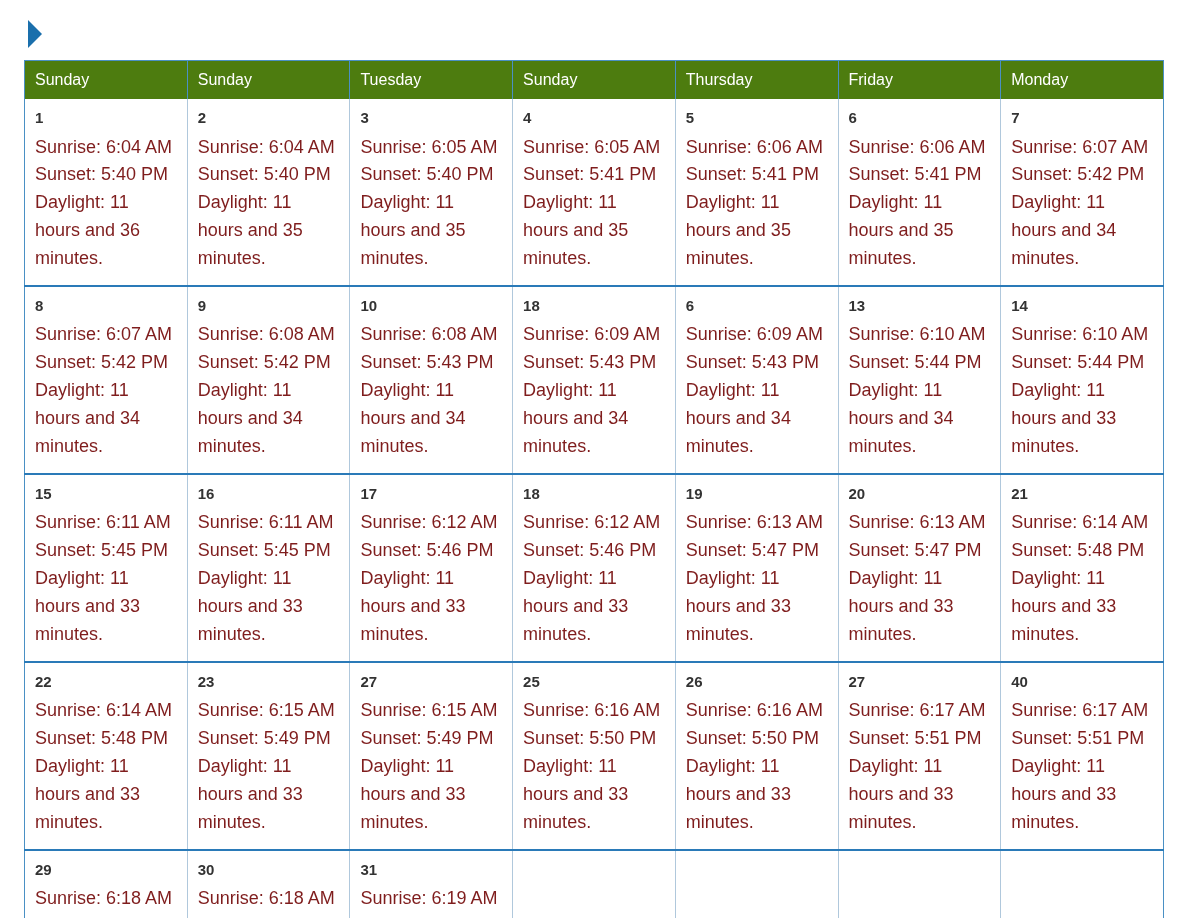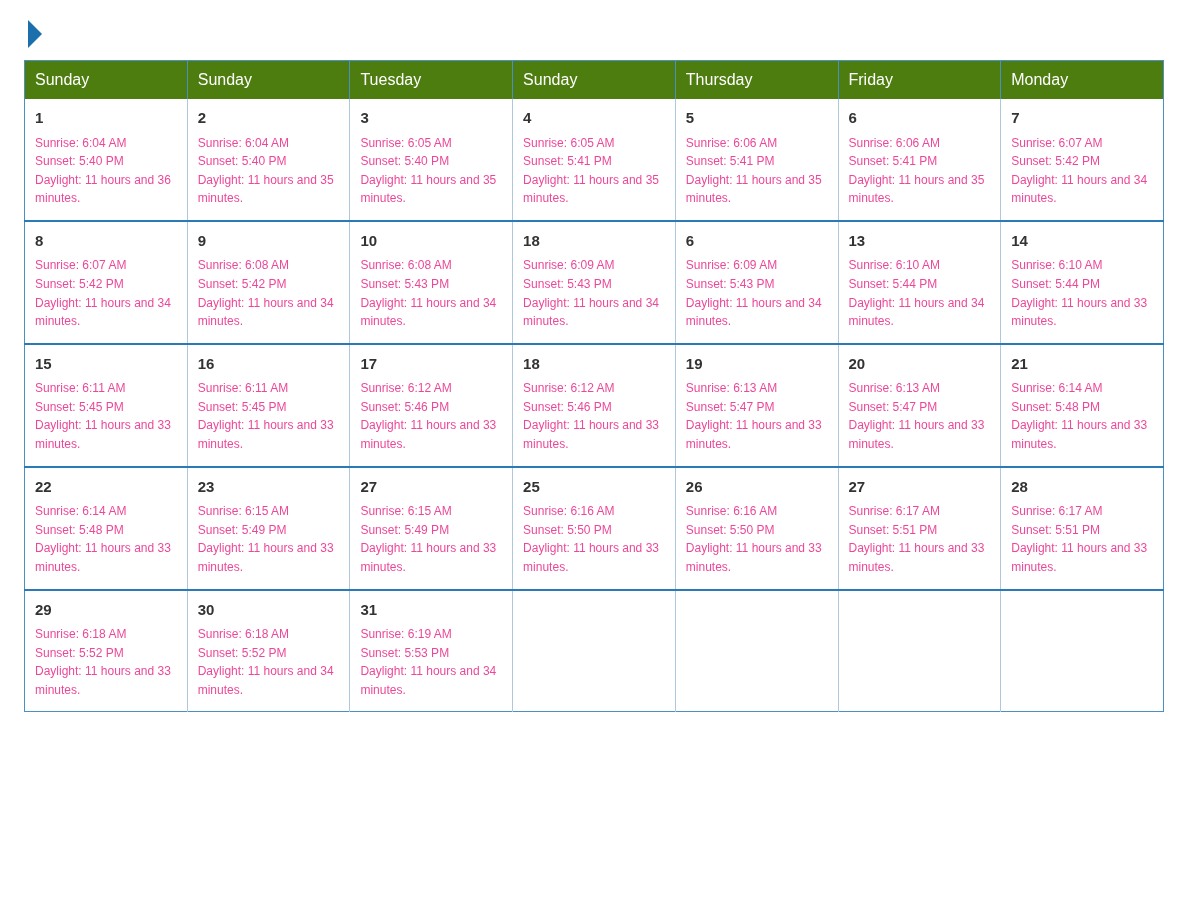--- a/index.html
+++ b/index.html
@@ -94,22 +94,22 @@
     .calendar tbody tr:last-child td {
       border-bottom: none;
       margin-left: 40px;
     }
     .day-number {
       font-size: 15px;
       font-weight: bold;
       margin-bottom: 4px;
     }
     .day-info {
-      font-size: 12px;
-      color: #ec4899;
+      font-size: 18px;
+      color: #7f1d1d;
       line-height: 1.55;
     }
     .empty-cell {
       background: #fff;
     }
   </style>
 </head>
 <body>
 
 <div class="header">
@@ -248,21 +248,21 @@
         </td>
         <td>
           <div class="day-number">26</div>
           <div class="day-info">Sunrise: 6:16 AM<br>Sunset: 5:50 PM<br>Daylight: 11 hours and 33 minutes.</div>
         </td>
         <td>
           <div class="day-number">27</div>
           <div class="day-info">Sunrise: 6:17 AM<br>Sunset: 5:51 PM<br>Daylight: 11 hours and 33 minutes.</div>
         </td>
         <td>
-          <div class="day-number">28</div>
+          <div class="day-number">40</div>
           <div class="day-info">Sunrise: 6:17 AM<br>Sunset: 5:51 PM<br>Daylight: 11 hours and 33 minutes.</div>
         </td>
       </tr>
       <tr>
         <td>
           <div class="day-number">29</div>
           <div class="day-info">Sunrise: 6:18 AM<br>Sunset: 5:52 PM<br>Daylight: 11 hours and 33 minutes.</div>
         </td>
         <td>
           <div class="day-number">30</div>

